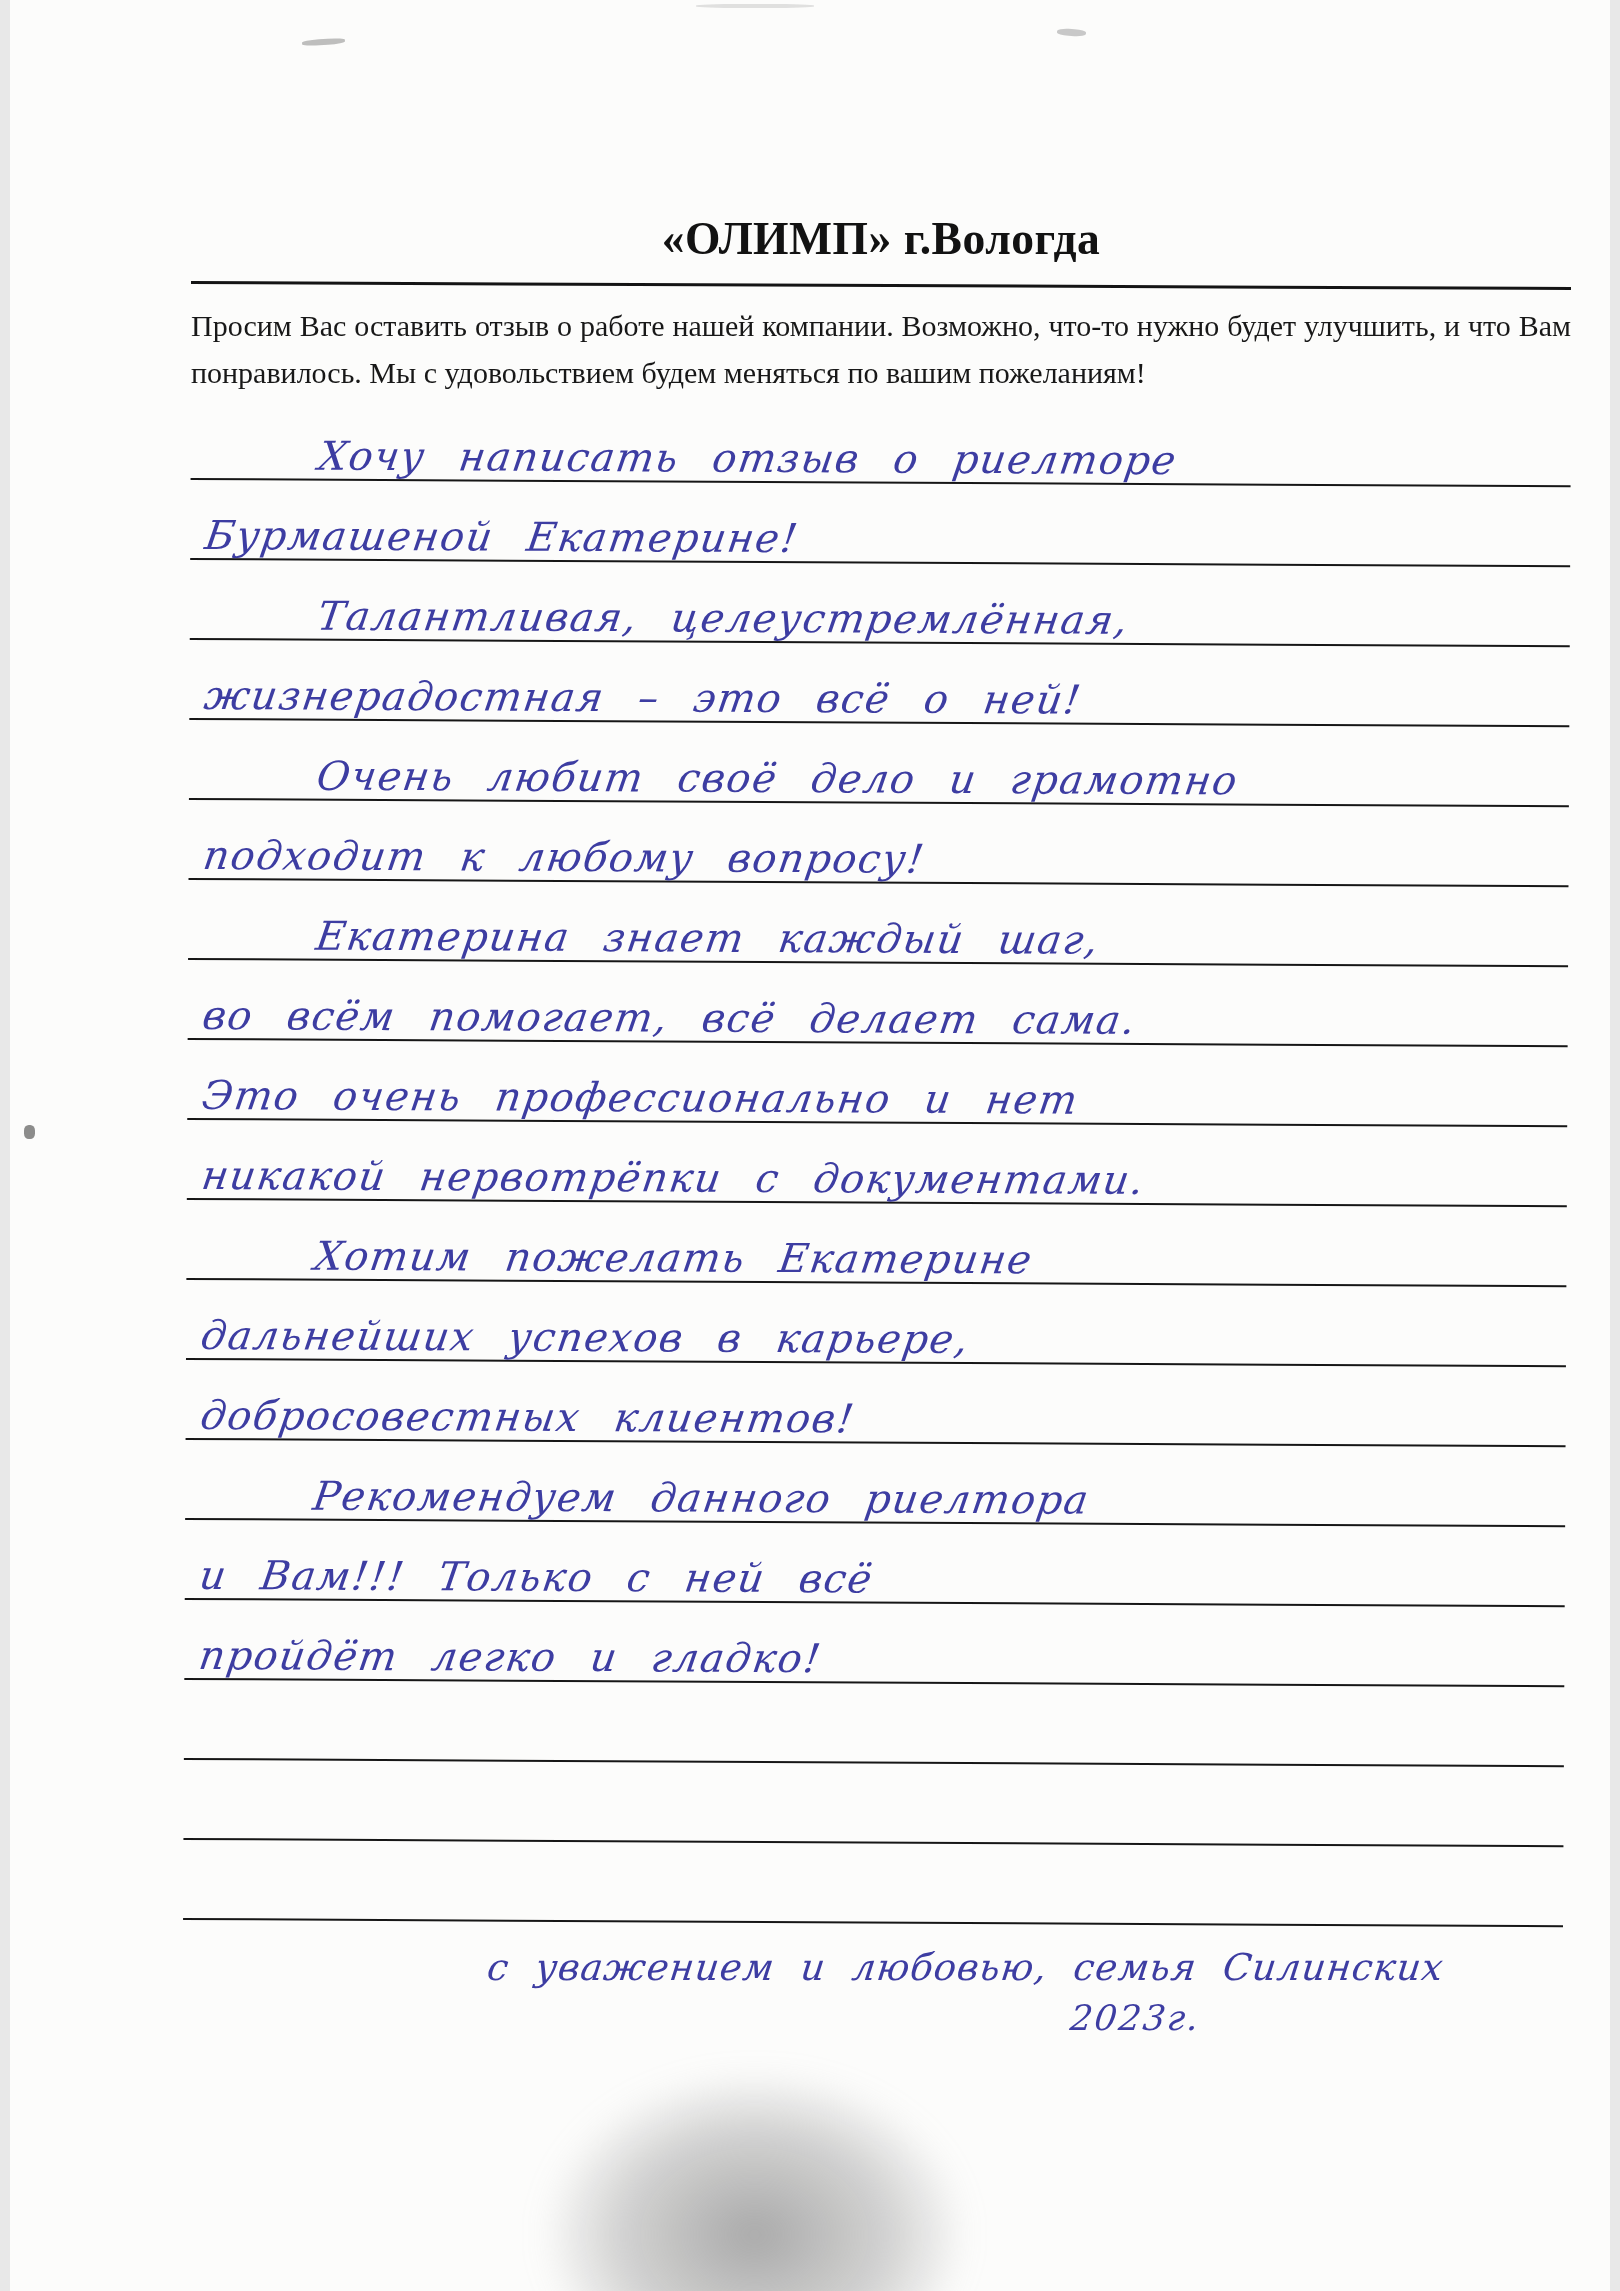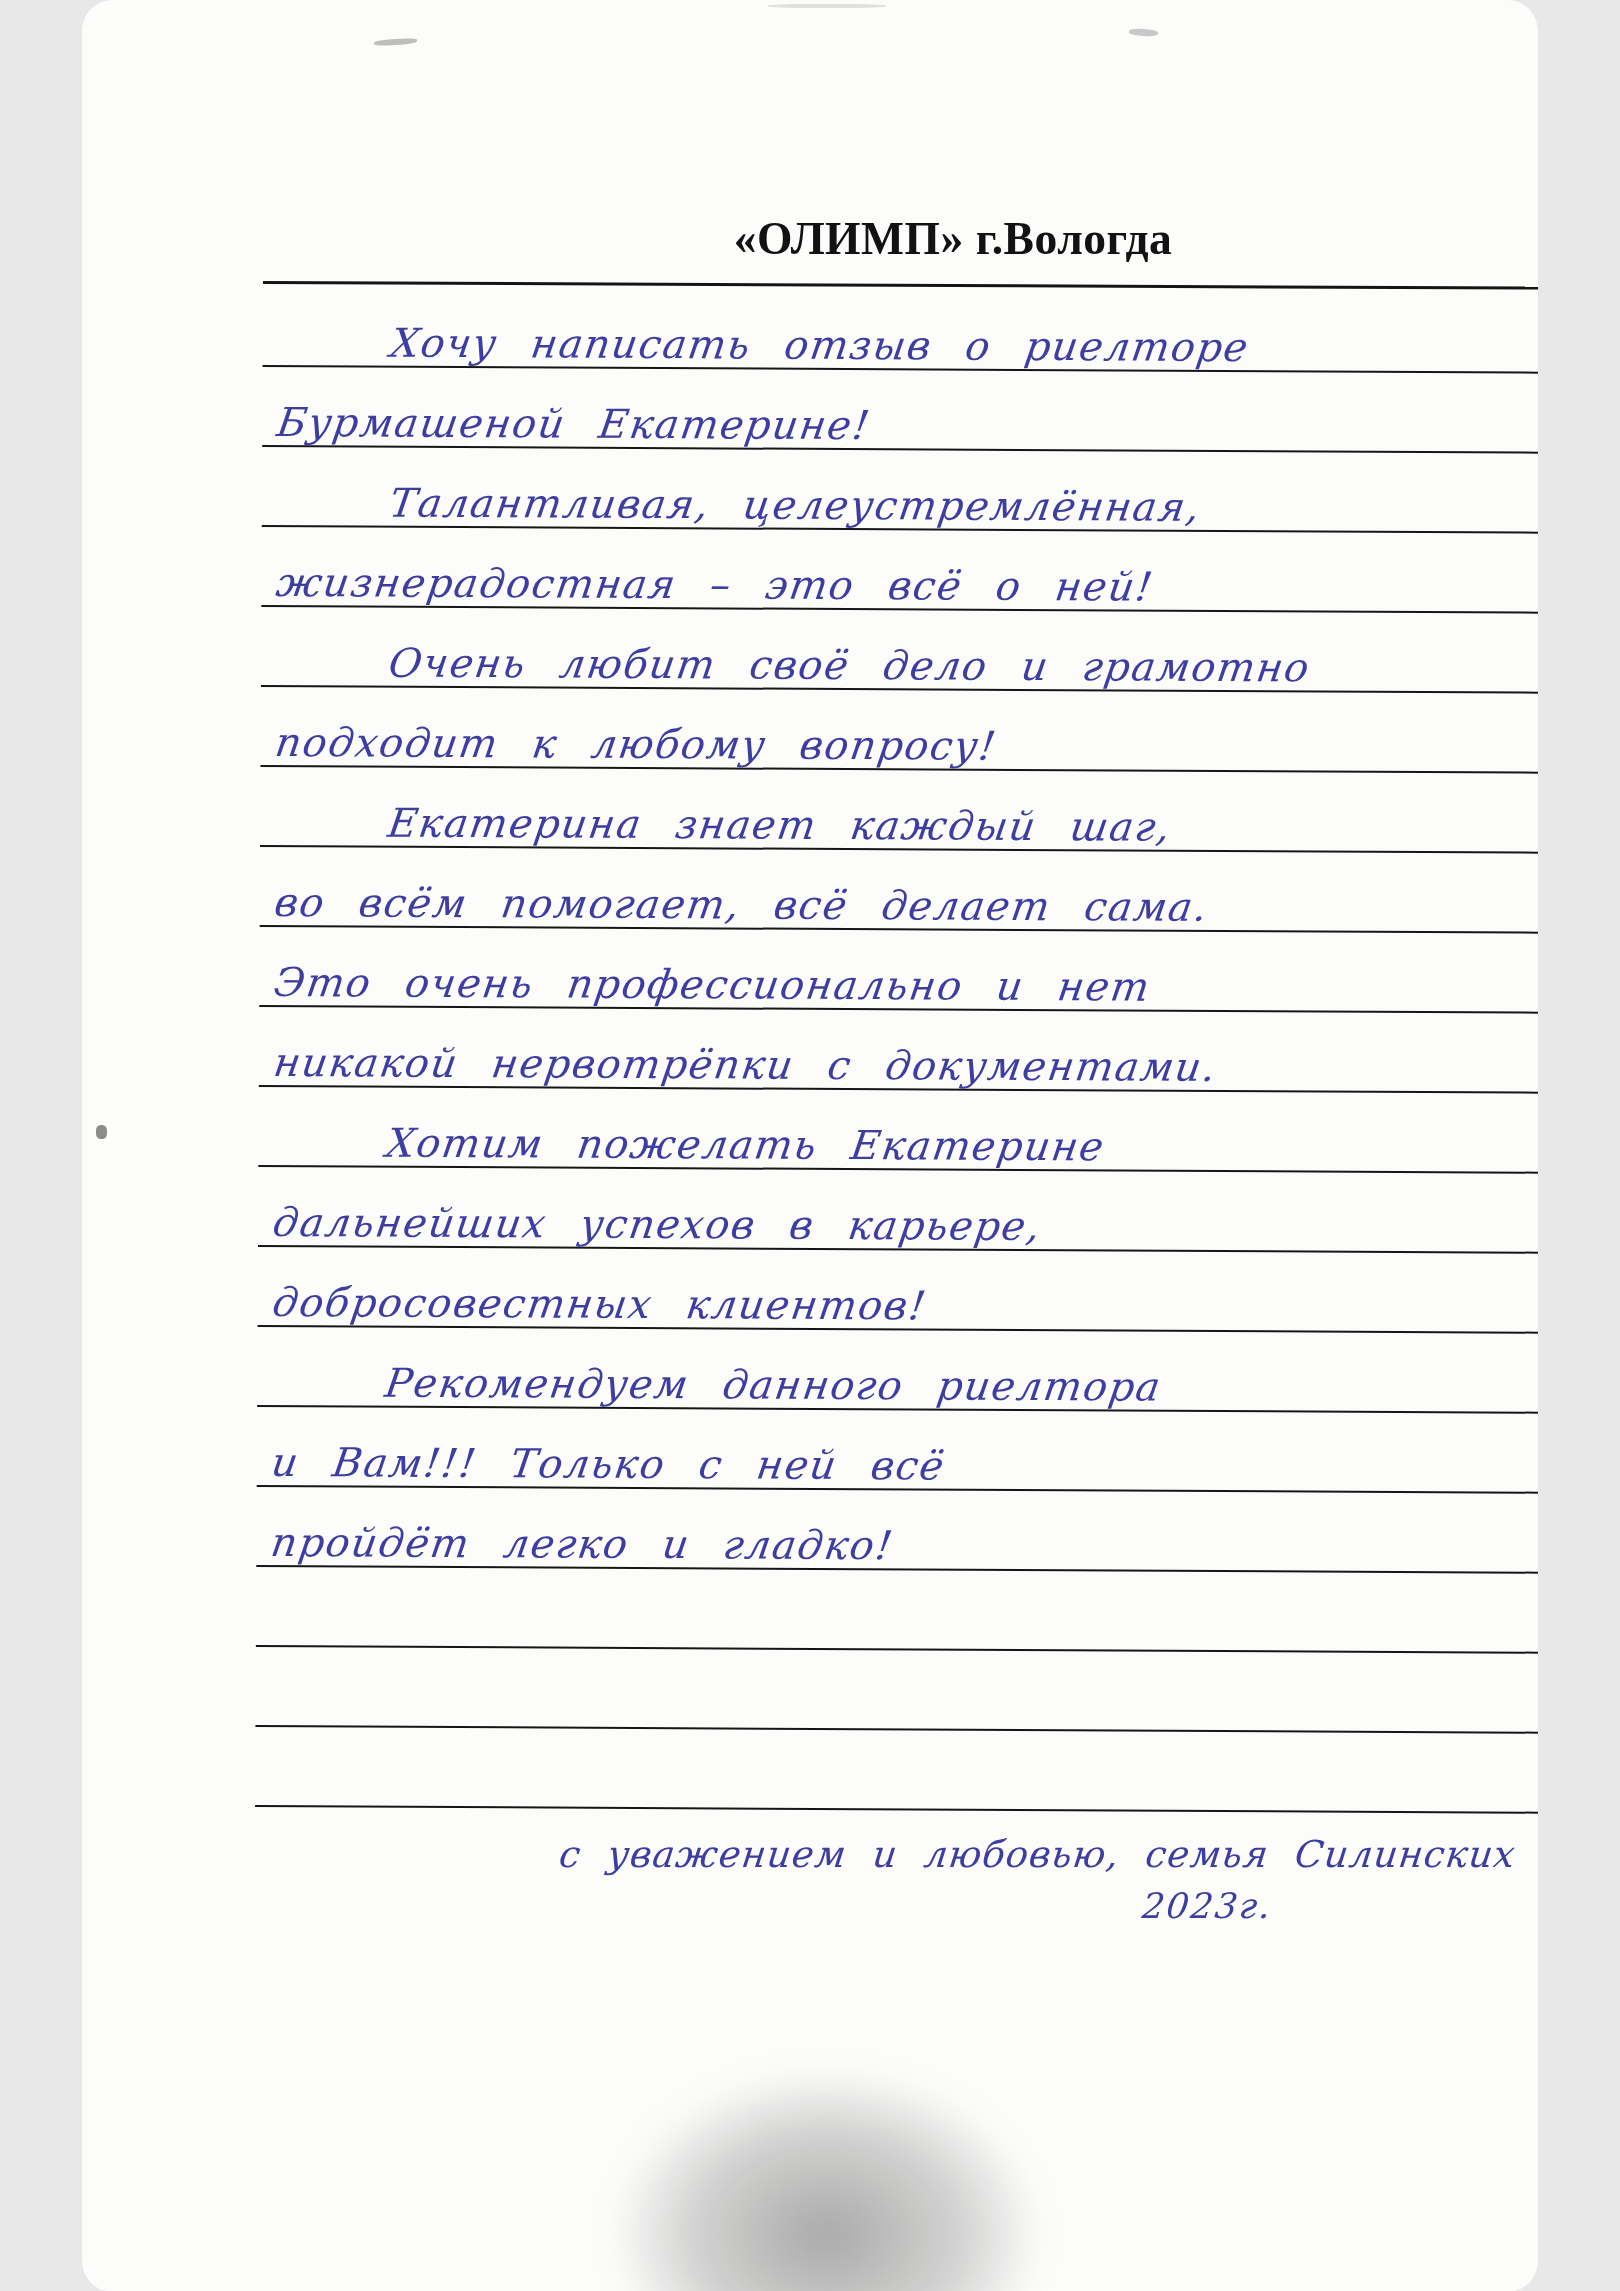--- a/index.html
+++ b/index.html
@@ -1,23 +1,22 @@
 <!DOCTYPE html>
 <html lang="ru" style="--paper: #fcfcfb; --ink: #3d3da2; --rule: #161616; --print: #181818;"><head>
 <meta charset="utf-8">
 <style>
   html,body { margin:0; padding:0; background:#e8e8e8; }
   .page {
     position:relative;
-    width:1456px; height:2292px;
+    width:1600px; height:2292px;
     margin:0 auto;
     background:var(--paper,#fcfcfb);
     overflow:hidden;
     font-family:"Liberation Serif", serif;
-    border-radius:31px;
   }
   .content {
     position:absolute;
     left:181px; top:0;
     width:1380px;
   }
   .doc-title {
     margin-top:211px;
     text-align:center;
     font-size:47px;
@@ -107,20 +106,21 @@
 <div class="page">
   <div class="speck s1"></div>
   <div class="speck s2"></div>
   <div class="speck s3"></div>
   <div class="speck s4"></div>
 
   <div class="content">
     <div class="doc-title">«ОЛИМП» г.Вологда</div>
     <div class="title-underline"></div>
 
+    <div class="intro">Просим Вас оставить отзыв о работе нашей компании. Возможно, что-то нужно будет улучшить, и что Вам понравилось. Мы с удовольствием будем меняться по вашим пожеланиям!</div>
 
     <div class="ruled">
         <div class="hw-row indent">
           <span class="hw-text">Хочу написать отзыв о риелторе</span>
         </div>
         <div class="hw-row">
           <span class="hw-text">Бурмашеной Екатерине!</span>
         </div>
         <div class="hw-row indent">
           <span class="hw-text">Талантливая, целеустремлённая,</span>

